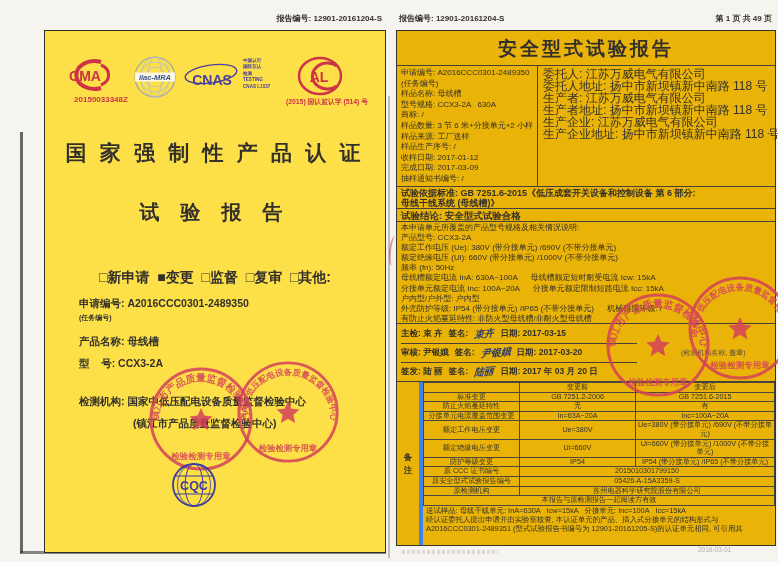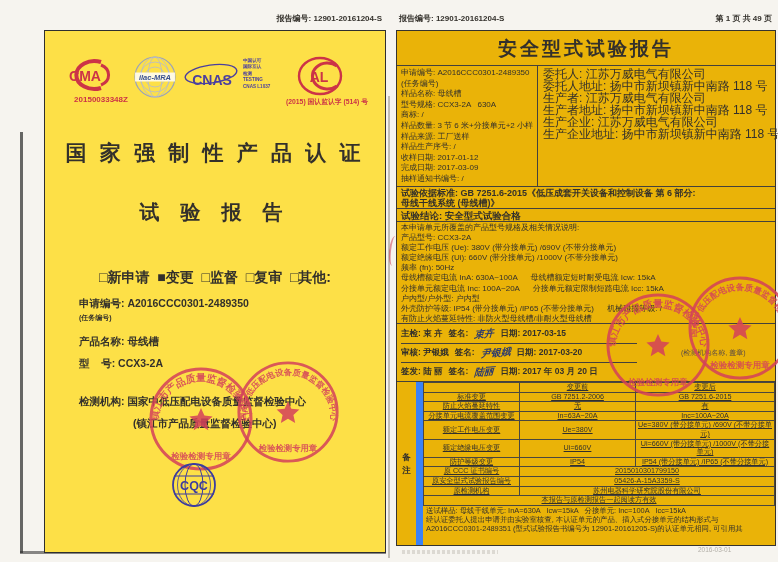--- a/index.html
+++ b/index.html
@@ -49,24 +49,24 @@
   .rp-std{top:155px;height:22px;padding:1px 4px;font-size:9px;line-height:10.2px;font-weight:600;}
   .rp-concl{top:177px;height:13px;padding:1px 4px;font-size:9.5px;font-weight:bold;}
   .rp-cov{top:190px;height:102px;padding:1px 4px;font-size:8px;line-height:10.1px;}
   .rp-sign{top:292px;height:58px;text-align:right;}
   .sig-row{position:absolute;left:4px;width:228px;height:19px;display:flex;gap:6px;align-items:center;font-size:8.5px;font-weight:600;}
   .sig-row.b{border-bottom:1px solid #44413c;width:236px;}
   .script{display:inline-block;font-family:"Liberation Serif","DejaVu Serif",serif;font-style:italic;
           transform:rotate(-5deg) skewX(-8deg);font-size:10px;color:#2e3c6e;}
   .org-note{position:absolute;left:284px;top:24px;font-size:7px;color:#5c4a44;}
   .rp-notes{top:350px;height:164px;display:flex;}
-  .notes-label{width:26px;border-right:7px solid #3b82f6;display:flex;align-items:center;justify-content:center;
+  .notes-label{width:26px;border-right:4px solid #3b82f6;display:flex;align-items:center;justify-content:center;
                text-align:center;font-size:8.5px;font-weight:600;line-height:13px;box-sizing:border-box;padding:0 6px;}
   .notes-main{flex:1;display:flex;flex-direction:column;min-width:0;}
-  table.notes{width:100%;border-collapse:collapse;font-size:7.2px;line-height:8.6px;table-layout:fixed;text-decoration:underline;}
+  table.notes{width:100%;border-collapse:collapse;font-size:7.2px;line-height:8.6px;table-layout:fixed;}
   table.notes td{border:1px solid #4a473f;text-align:center;padding:0 2px;overflow:hidden;}
   .notes-free{padding:1px 3px;font-size:7.4px;line-height:8.9px;}
 
   .stamp{position:absolute;opacity:.85;}
 </style>
 </head>
 <body>
 
 <div class="stage">
 

